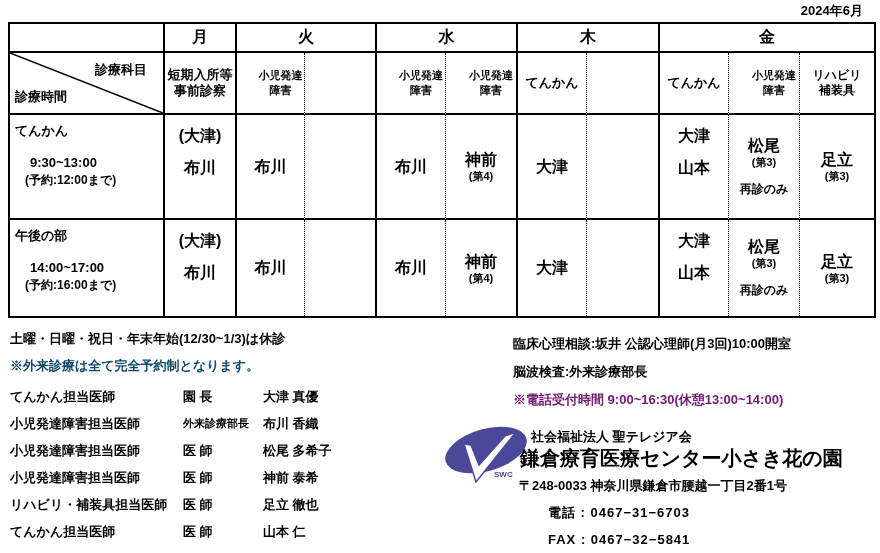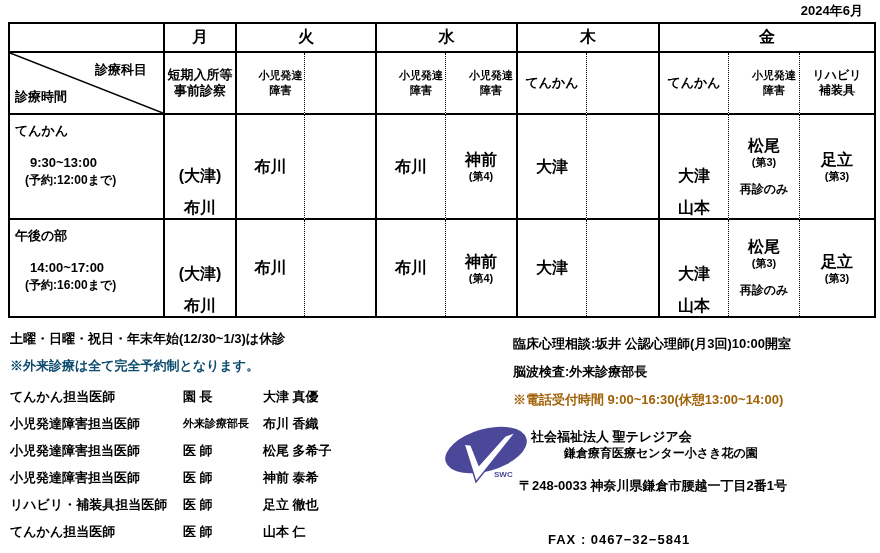--- a/index.html
+++ b/index.html
@@ -34,38 +34,38 @@
   .diag-subject { position:absolute; top:8px; right:16px; font-size:13px; }
   .diag-time    { position:absolute; bottom:7px; left:5px;  font-size:13px; }
 
   .sess { align-items:flex-start; justify-content:flex-start; padding:7px 2px 0 5px; font-size:13px; text-align:left; }
   .sess .t2 { margin:15px 0 0 15px; }
   .sess .t3 { font-size:12px; margin:2px 16px 0 10px; }
 
   .nm   { font-size:16px; line-height:20px; }
   .ord  { font-size:11px; line-height:13px; }
   .rnote{ font-size:12px; margin-top:12px; }
-  .start{ justify-content:flex-end; padding-top:11px; }
+  .start{ justify-content:flex-start; padding-top:11px; }
   .gap > * + * { margin-top:12px; }
 
   
   .note-holiday { position:absolute; left:10px; top:330px; font-size:13px; }
   .note-resv    { position:absolute; left:10px; top:357px; font-size:13px; color:#0c4a6e; }
 
   .docs { position:absolute; left:10px; top:383px; font-size:13px; }
   .doc-row { display:grid; grid-template-columns:173px 80px auto; height:27px; align-items:center; }
   .t-sm { font-size:11px; }
 
   .rnotes { position:absolute; left:513px; top:330px; font-size:13px; line-height:28px; }
-  .rnotes .red { color:#a16207; }
+  .rnotes .red { color:#701a75; }
 
   
   .logo   { position:absolute; left:442px; top:424px; width:88px; height:62px; }
   .org-corp { position:absolute; left:531px; top:428px; font-size:13px; }
-  .org-name { position:absolute; left:564px; top:445px; font-size:12px; }
+  .org-name { position:absolute; left:520px; top:445px; font-size:20px; }
   .org-addr { position:absolute; left:519px; top:477px; font-size:13px; }
   .org-tel  { position:absolute; left:548px; top:504px; font-size:13px; letter-spacing:1px; }
   .org-fax  { position:absolute; left:548px; top:532px; font-size:13px; letter-spacing:1px; }
 </style>
 </head>
 <body>
 
 <div class="page">
 
   <div class="date-label">2024年6月</div>
@@ -223,15 +223,16 @@
   </div>
 
   <svg class="logo" viewBox="0 0 88 62">
     <ellipse cx="44" cy="26" rx="42" ry="21" transform="rotate(-16 44 26)" fill="#4C4899"></ellipse>
     <path d="M22,20 L34,58 L74,8 L63,12 L37,41 L29,21 Z" fill="#ffffff" stroke-width="1.5" stroke="#4C4899"></path>
     <text x="52" y="53" font-size="8" font-weight="bold" fill="#4C4899">SWC</text>
   </svg>
   <div class="org-corp">社会福祉法人 聖テレジア会</div>
   <div class="org-name">鎌倉療育医療センター小さき花の園</div>
   <div class="org-addr">〒248-0033 神奈川県鎌倉市腰越一丁目2番1号</div>
+  <div class="org-tel">電話 : 0467−31−6703</div>
   <div class="org-fax">FAX : 0467−32−5841</div>
 
 </div>
 
 </body></html>

